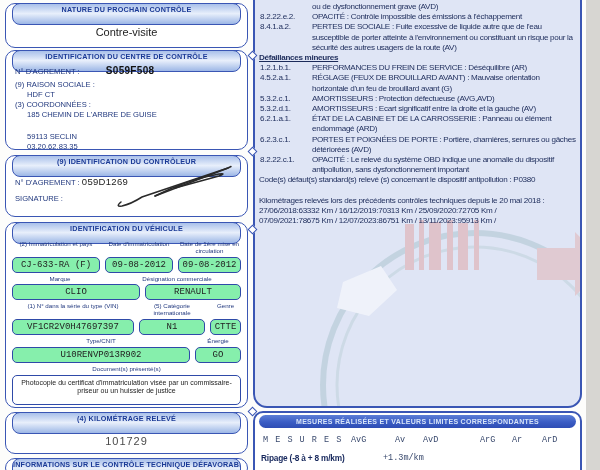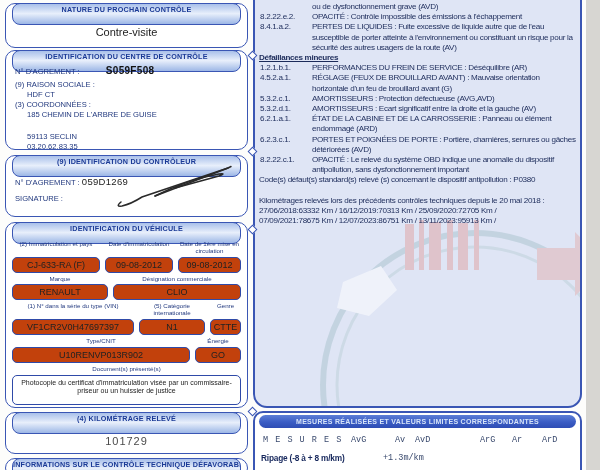--- a/index.html
+++ b/index.html
@@ -27,22 +27,22 @@
 
   
   .ctrl-body { position:absolute; top:20px; left:9px; right:6px; font-size:7.6px; color:#21387e; }
   .ctrl-num { font-size:9.5px; color:#222; letter-spacing:.3px; }
   .sig-svg { position:absolute; right:4px; top:2px; }
 
   
   .veh-body { position:absolute; top:15px; left:6px; right:6px; }
   .frow { display:flex; gap:5px; }
   .flab { font-size:6.2px; color:#21387e; text-align:center; line-height:6.8px; margin-top:3px; }
-  .vbox { border:1.2px solid #2f4aa8; border-radius:5px; background:#c2410c; height:16px;
-          font-size:9px; color:#222; text-align:center; line-height:14px; white-space:nowrap; }
+  .vbox { border:1.2px solid #2f4aa8; border-radius:5px; background:#86efac; height:16px;
+          font-size:9px; color:#222; text-align:center; line-height:14px; white-space:nowrap;font-family:Liberation Mono, monospace; }
   .docbox { border:1.2px solid #2f4aa8; border-radius:5px; background:#fff; height:30px;
           font-size:7px; color:#222; text-align:center; line-height:8.4px; padding:3px 2px 0; }
 
   
   .km-value { position:absolute; top:22px; width:100%; text-align:center; font-size:11px; color:#4a4a4a; letter-spacing:1px; }
 
   
   .right-box { position:absolute; left:253px; top:-12px; width:329px; height:420px;
     border:2px solid #3a56b4; border-radius:0 0 14px 14px; background:#dfe5f5; overflow:hidden; }
   .right-content { position:relative; z-index:1; padding:12px 4px 0 4px;
@@ -130,22 +130,22 @@
     <div class="frow" style="margin-top:2px;">
       <div class="vbox" style="flex:0 0 88px;">CJ-633-RA (F)</div>
       <div class="vbox" style="flex:0 0 68px;">09-08-2012</div>
       <div class="vbox" style="flex:1;">09-08-2012</div>
     </div>
     <div class="frow">
       <div class="flab" style="flex:0 0 96px;">Marque</div>
       <div class="flab" style="flex:1;">Désignation commerciale</div>
     </div>
     <div class="frow" style="margin-top:2px;">
+      <div class="vbox" style="flex:1;">CLIO</div>
       <div class="vbox" style="flex:0 0 96px;">RENAULT</div>
-      <div class="vbox" style="flex:1;">CLIO</div>
     </div>
     <div class="frow">
       <div class="flab" style="flex:0 0 122px;">(1) N° dans la série du type (VIN)</div>
       <div class="flab" style="flex:0 0 66px;">(5) Catégorie internationale</div>
       <div class="flab" style="flex:1;">Genre</div>
     </div>
     <div class="frow" style="margin-top:2px;">
       <div class="vbox" style="flex:0 0 122px;">VF1CR2V0H47697397</div>
       <div class="vbox" style="flex:0 0 66px;">N1</div>
       <div class="vbox" style="flex:1;">CTTE</div>
@@ -190,21 +190,21 @@
     </g>
   </svg>
   <div class="right-content">
     <div class="cont-line">ou de dysfonctionnement grave (AVD)</div>
     <div class="def">
       <span class="code">8.2.22.e.2.</span>
       <span>OPACITÉ : Contrôle impossible des émissions à l'échappement</span>
     </div>
     <div class="def">
       <span class="code">8.4.1.a.2.</span>
-      <span>PERTES DE LIQUIDES : Fuite excessive de liquide autre que de l'eau susceptible de porter atteinte à l'environnement ou constituant un risque pour la sécurité des autres usagers de la route (AV)</span>
+      <span>PERTES DE SOCIALE : Fuite excessive de liquide autre que de l'eau susceptible de porter atteinte à l'environnement ou constituant un risque pour la sécurité des autres usagers de la route (AV)</span>
     </div>
     <div class="minor-title">Défaillances mineures</div>
     <div class="def">
       <span class="code">1.2.1.b.1.</span>
       <span>PERFORMANCES DU FREIN DE SERVICE : Déséquilibre (AR)</span>
     </div>
     <div class="def">
       <span class="code">4.5.2.a.1.</span>
       <span>RÉGLAGE (FEUX DE BROUILLARD AVANT) : Mauvaise orientation horizontale d'un feu de brouillard avant (G)</span>
     </div>
@@ -241,21 +241,21 @@
 <div class="notch" style="left:249px;top:148px;"></div>
 <div class="notch" style="left:249px;top:226px;"></div>
 <div class="notch" style="left:249px;top:408px;"></div>
 
 <div class="mesures">
   <div class="mesures-header">MESURES RÉALISÉES ET VALEURS LIMITES CORRESPONDANTES</div>
   <div class="mes-table">
     <span class="mes-title">M E S U R E S</span>
     <span class="mes-col" style="left:96px;">AvG</span>
     <span class="mes-col" style="left:140px;">Av</span>
-    <span class="mes-col" style="left:160px;">AvD</span>
+    <span class="mes-col" style="left:168px;">AvD</span>
     <span class="mes-col" style="left:225px;">ArG</span>
     <span class="mes-col" style="left:257px;">Ar</span>
     <span class="mes-col" style="left:287px;">ArD</span>
     <div class="mes-row">
       <span class="mes-row-label">Ripage (-8 à + 8 m/km)</span>
       <span class="mes-row-val">+1.3m/km</span>
     </div>
   </div>
 </div>
 

